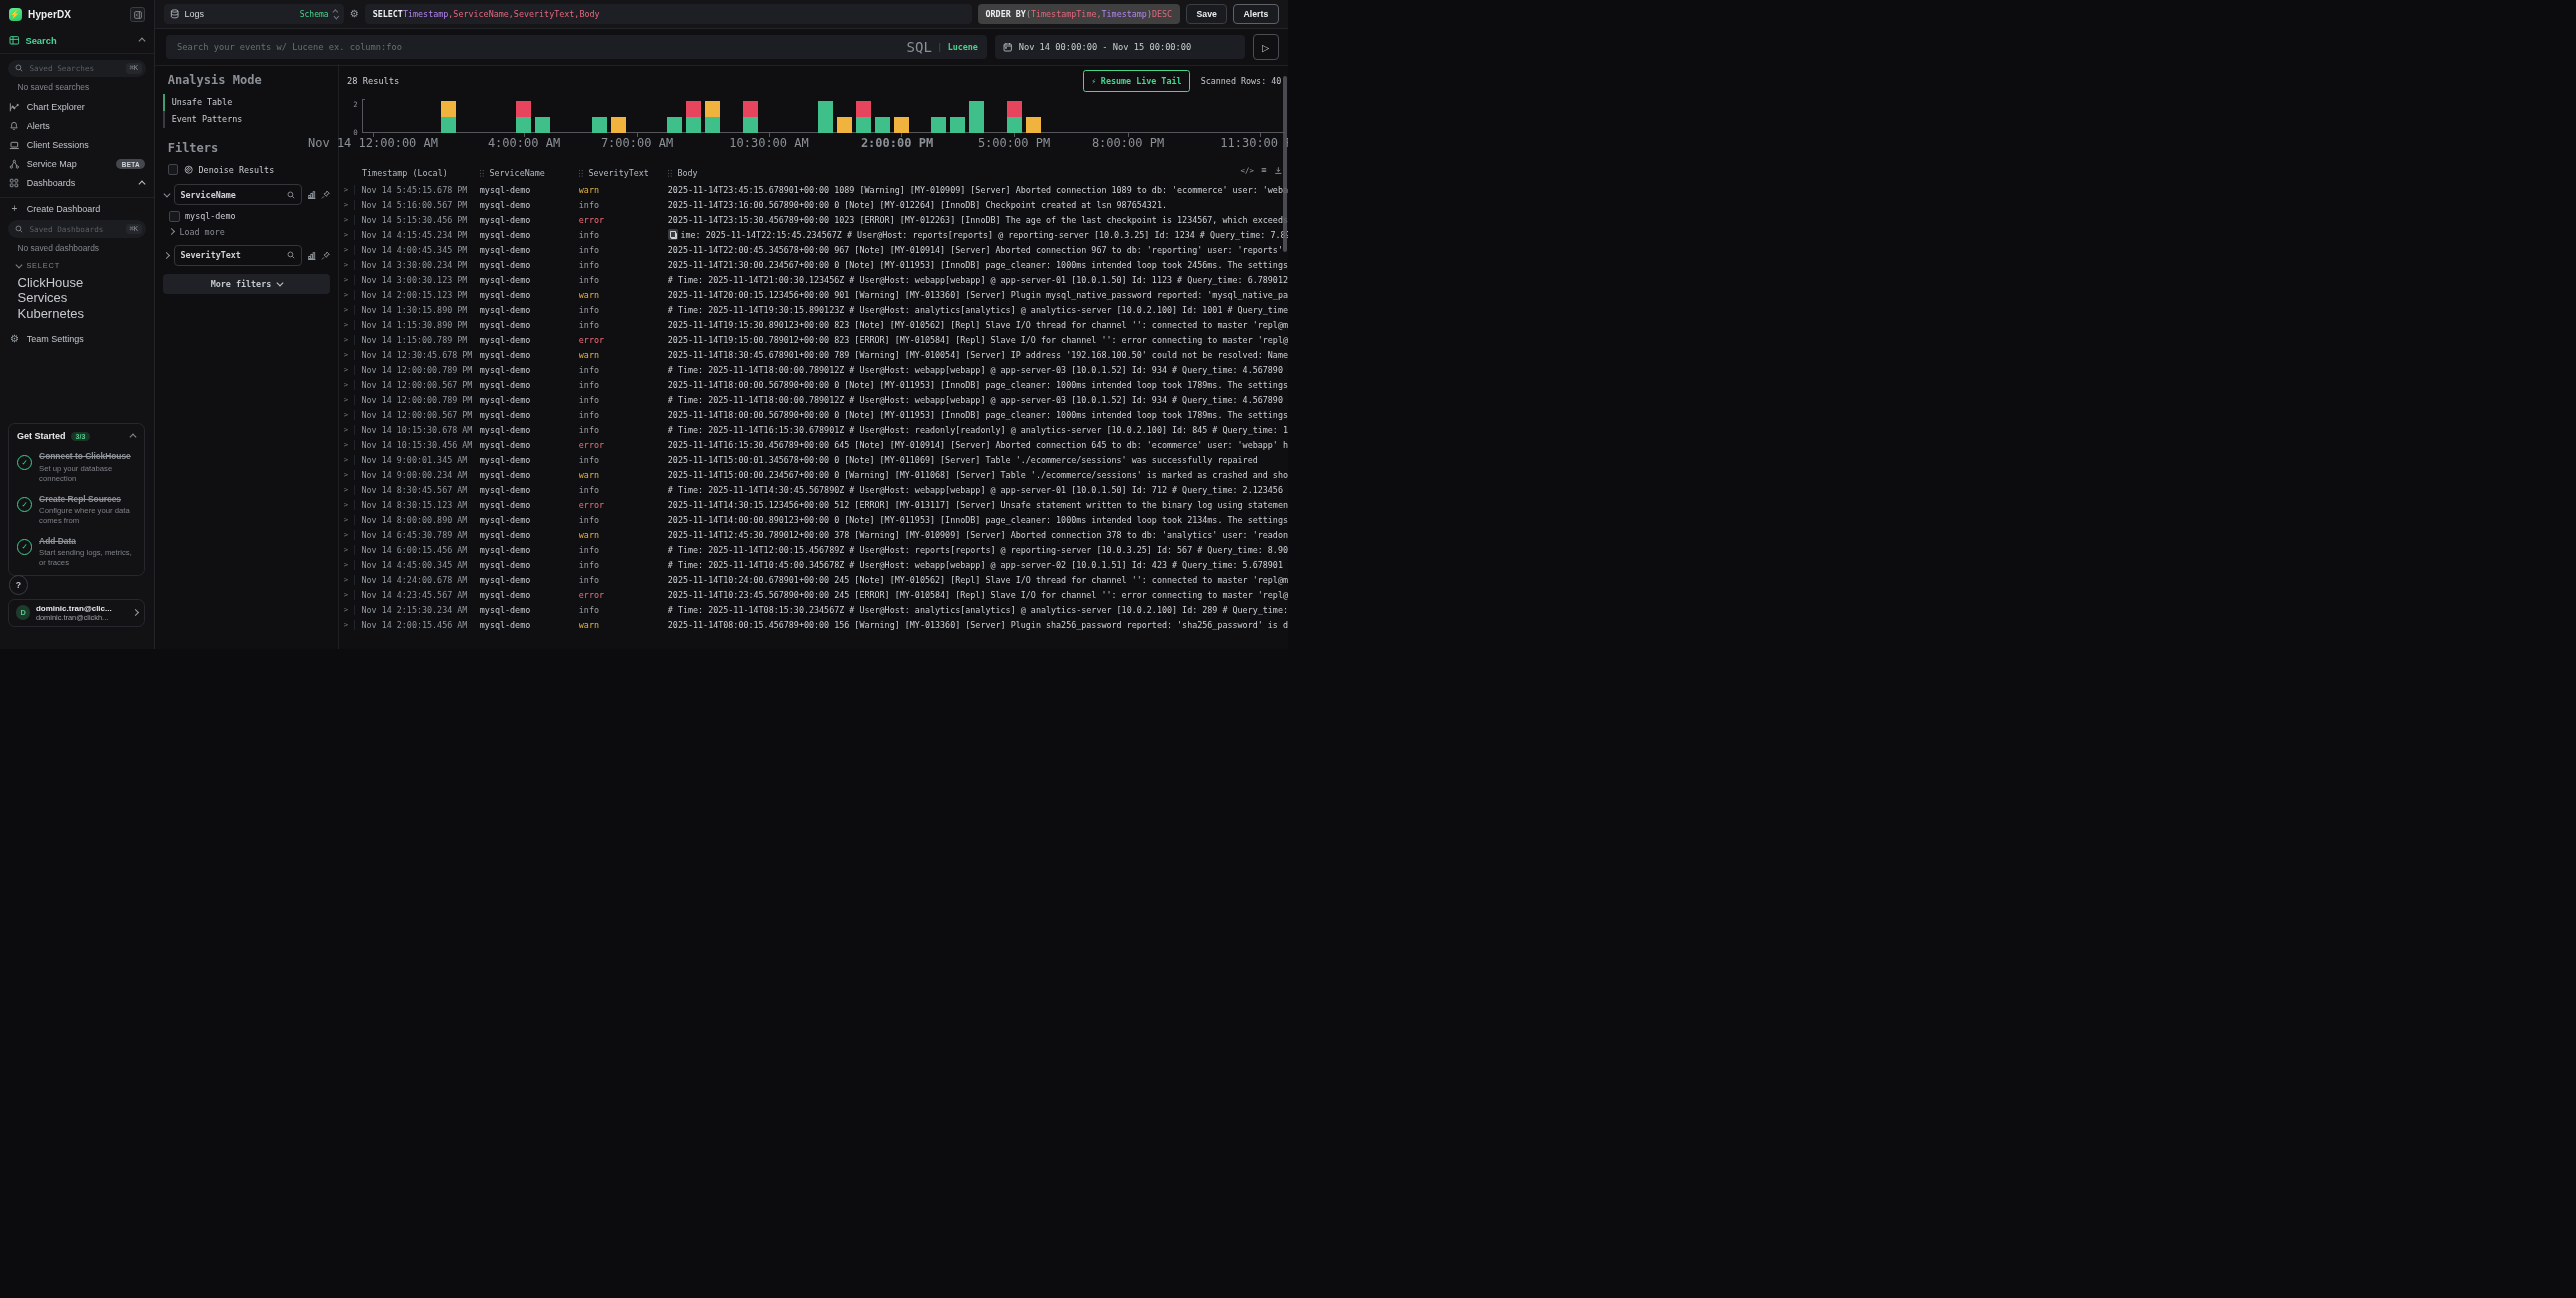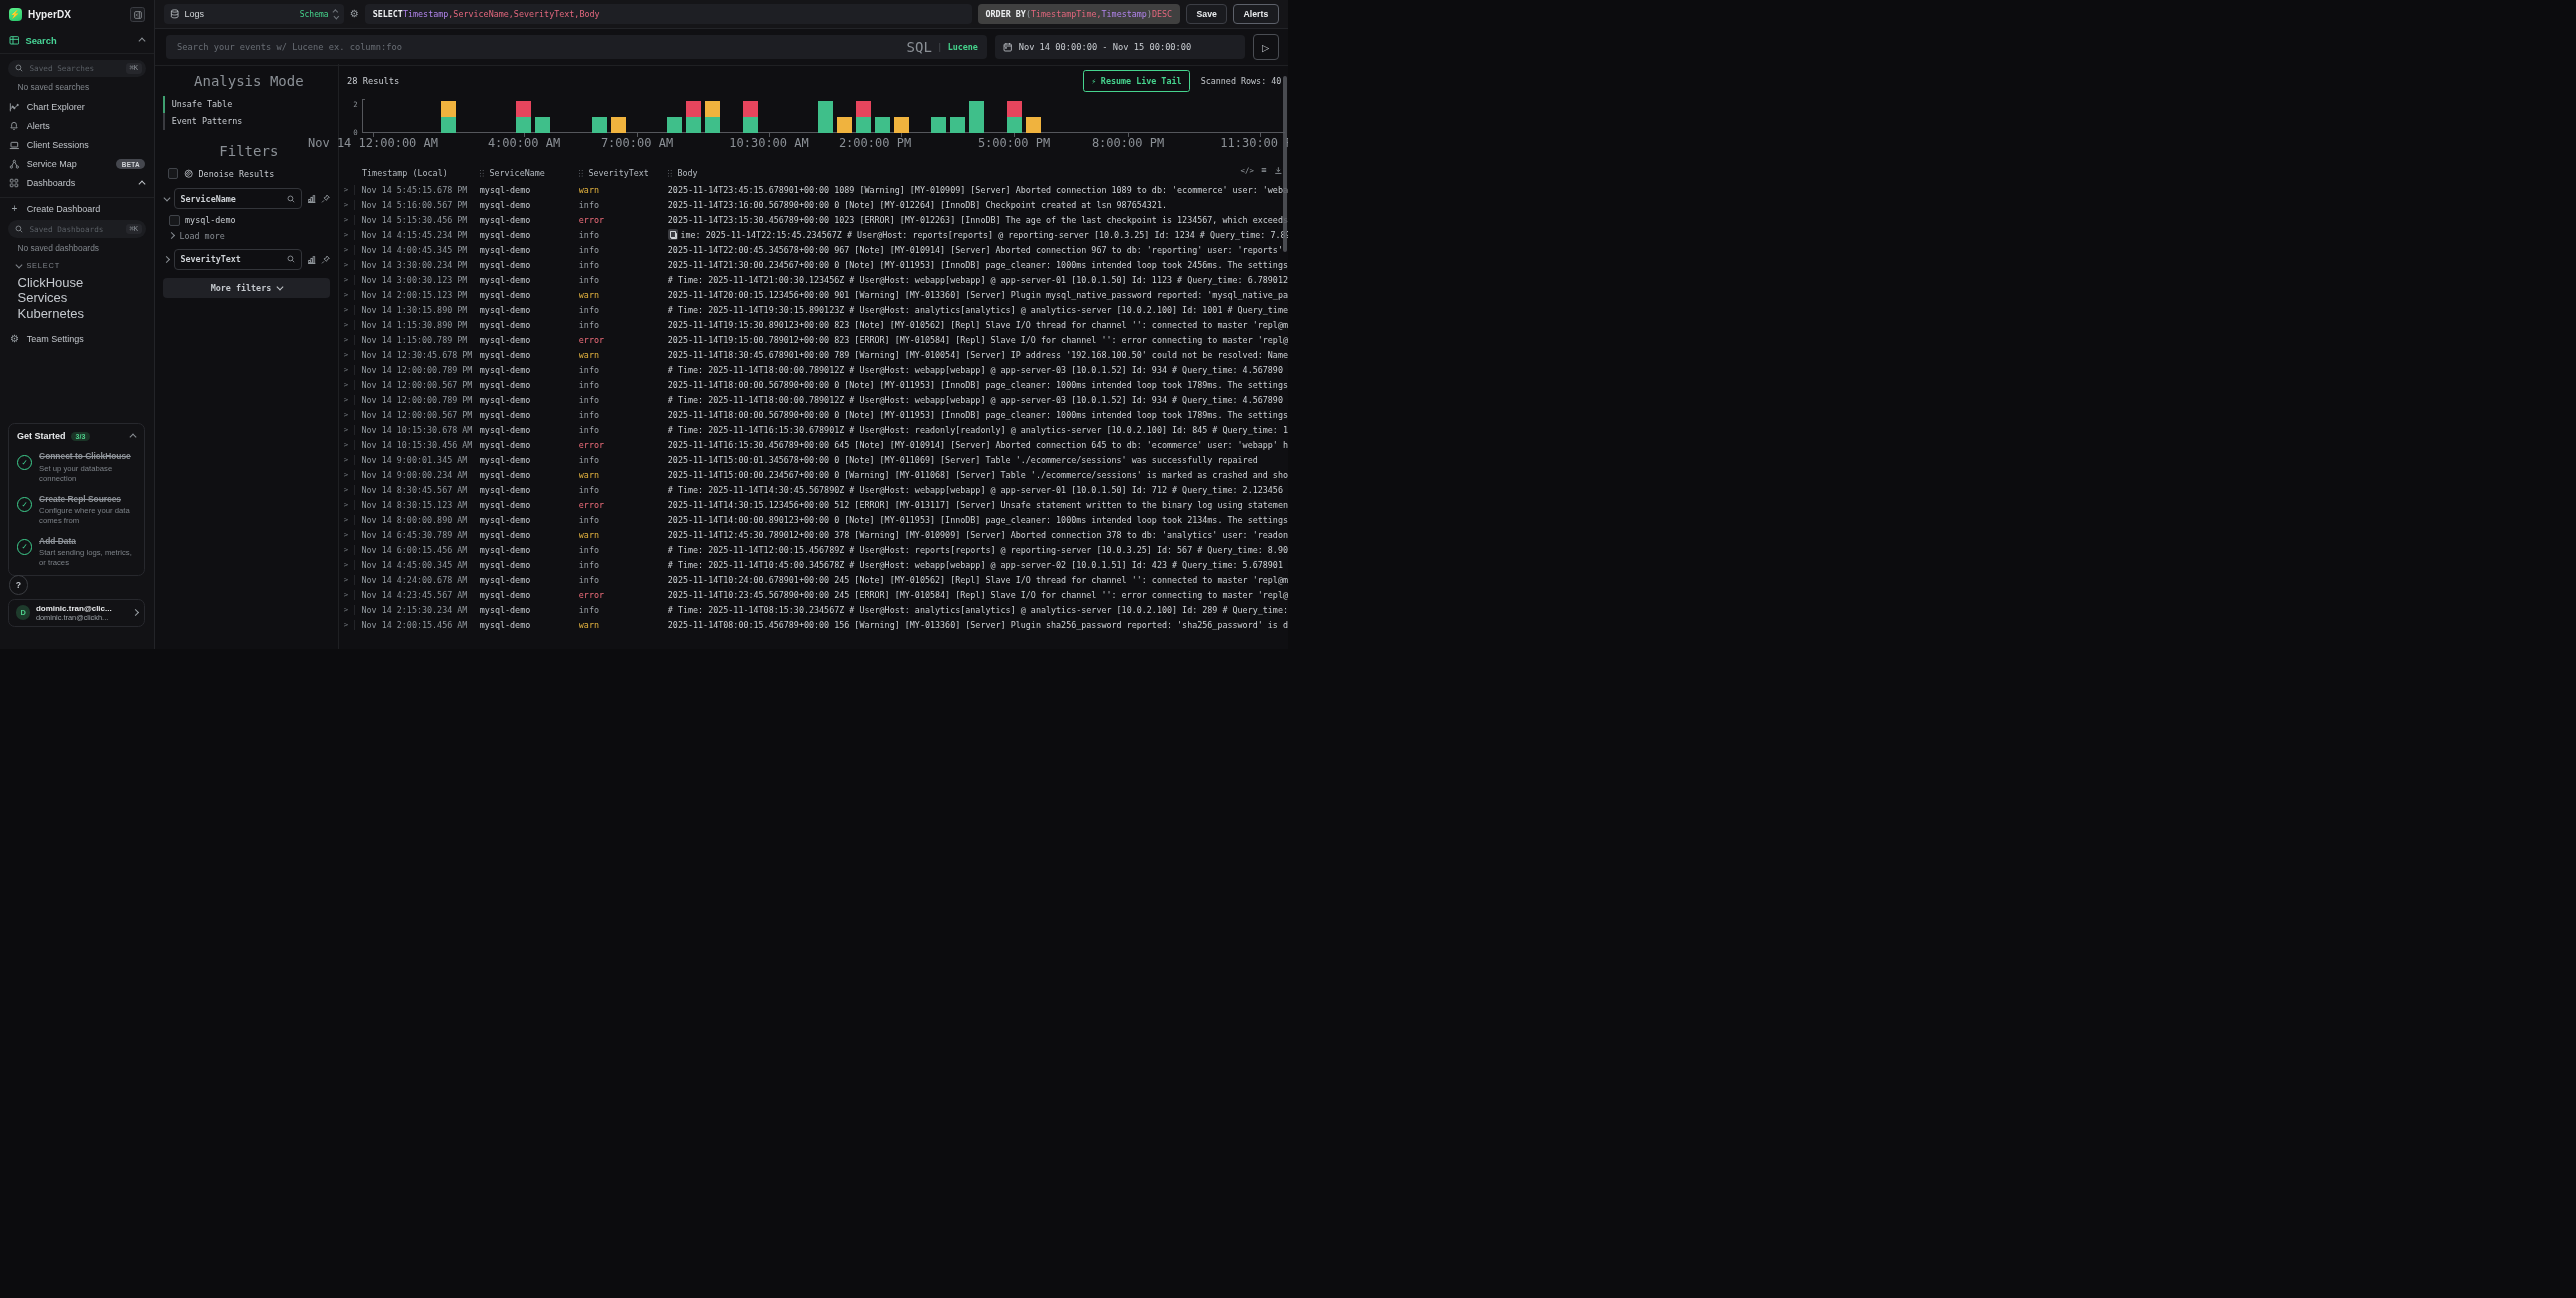--- a/index.html
+++ b/index.html
@@ -72,21 +72,21 @@
   .search-input input{flex:1;min-width:0;background:transparent;border:0;outline:0;color:#c9cdd2;font-family:"DejaVu Sans Mono",monospace;font-size:8.7px;}
   .search-input input::placeholder{color:#686d74;}
   .mode-sql{color:#8b9096;font-size:14px;}
   .mode-sep{color:#4a4e54;font-size:8.4px;}
   .mode-lucene{color:#45d48c;font-size:8.4px;font-weight:bold;}
   .daterange{width:234px;height:24px;background:#1d1e23;border-radius:4px;display:flex;align-items:center;gap:6.7px;padding:0 8px;color:#c9cdd2;font-size:8.7px;}
   .play-btn{width:24px;height:24px;border:0.7px solid #4a4d53;border-radius:4px;display:flex;align-items:center;justify-content:center;color:#c9cdd2;font-size:9.4px;}
   #content{position:absolute;left:0;right:0;top:64px;bottom:0;display:flex;}
   
   #filterpanel{width:184px;flex:0 0 auto;border-right:0.7px solid #1f2023;padding:9.4px 8px 0;box-sizing:border-box;font-family:"DejaVu Sans Mono",monospace;}
-  .fp-head{font-size:14px;font-weight:normal;color:#8b9096;margin:0 0 6.7px 4.7px;text-align:center;}
+  .fp-head{font-size:12px;font-weight:bold;color:#8b9096;margin:0 0 6.7px 4.7px;}
   .mode-item{border-left:2px solid #3a3b40;padding:3.4px 6.7px;font-size:8.4px;color:#c9cdd2;}
   .mode-item.active{border-left-color:#3f9f70;}
   .check-row{display:flex;align-items:center;gap:5.4px;padding:2.7px 0 2.7px 4.7px;font-size:8.4px;color:#c9cdd2;}
   .checkbox{width:8.7px;height:8.7px;border:0.7px solid #41444a;border-radius:2px;background:#17181b;flex:0 0 auto;}
   .facet-row{display:flex;align-items:center;gap:4.7px;margin:6.7px 0 2.7px;}
   .facet-row .cv{color:#8b9096;flex:0 0 auto;margin-left:1.3px;}
   .facet-box{flex:1;height:19px;border:0.7px solid #33353a;border-radius:4px;display:flex;align-items:center;gap:4px;padding:0 5.4px;min-width:0;}
   .facet-name{font-weight:bold;font-size:8.4px;color:#ced2d6;flex:1;}
   .facet-ic{color:#9aa0a5;flex:0 0 auto;}
   .load-more{display:flex;align-items:center;gap:5.4px;color:#868b91;font-size:8.4px;padding:2.7px 0 1.3px 6px;}
@@ -548,21 +548,21 @@
         <div id="histogram-xaxis">
             <div class="xtick-mark" style="left: 34px;"></div>
             <div class="xtick-label" style="left: 34px;">Nov 14 12:00:00 AM</div>
             <div class="xtick-mark" style="left: 185px;"></div>
             <div class="xtick-label" style="left: 185px;">4:00:00 AM</div>
             <div class="xtick-mark" style="left: 298px;"></div>
             <div class="xtick-label" style="left: 298px;">7:00:00 AM</div>
             <div class="xtick-mark" style="left: 430px;"></div>
             <div class="xtick-label" style="left: 430px;">10:30:00 AM</div>
             <div class="xtick-mark" style="left: 562px;"></div>
-            <div class="xtick-label" style="left: 536px;">2:00:00 PM</div>
+            <div class="xtick-label" style="left: 558px; font-weight: bold;">2:00:00 PM</div>
             <div class="xtick-mark" style="left: 675px;"></div>
             <div class="xtick-label" style="left: 675px;">5:00:00 PM</div>
             <div class="xtick-mark" style="left: 789px;"></div>
             <div class="xtick-label" style="left: 789px;">8:00:00 PM</div>
             <div class="xtick-mark" style="left: 921px;"></div>
             <div class="xtick-label" style="left: 921px;">11:30:00 PM</div>
           </div>
       </div>
 
       <div class="table-head">

